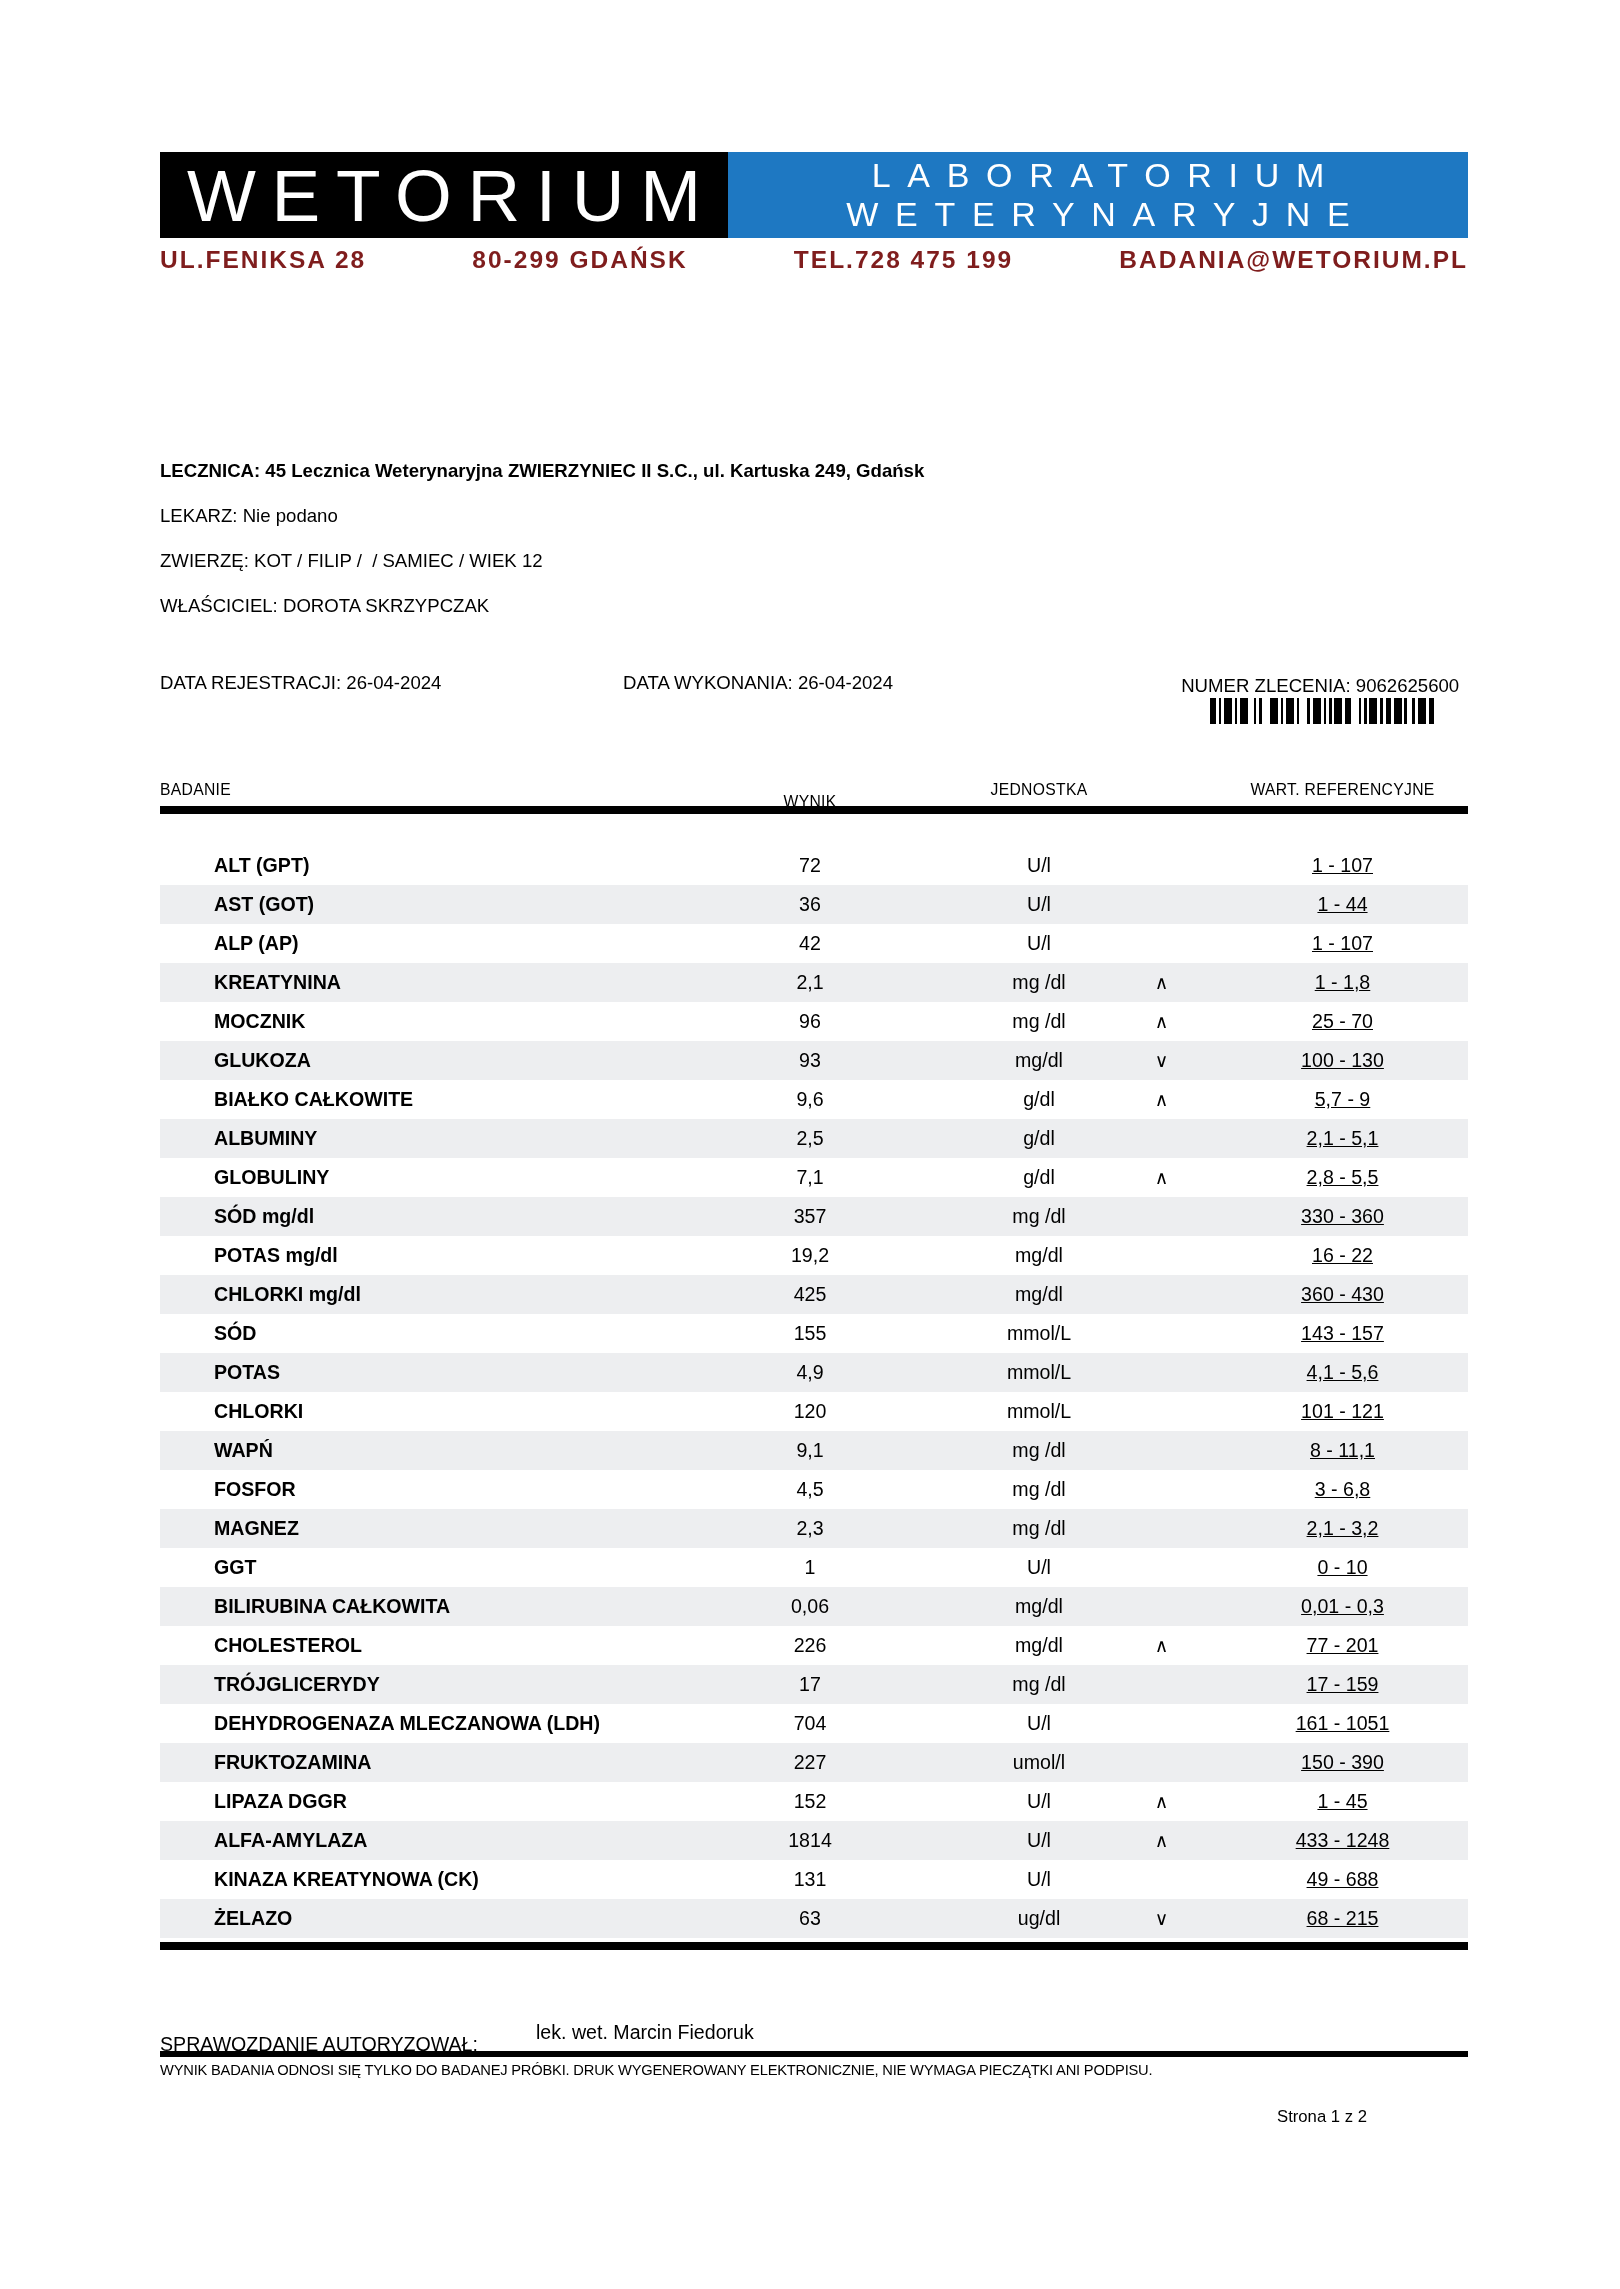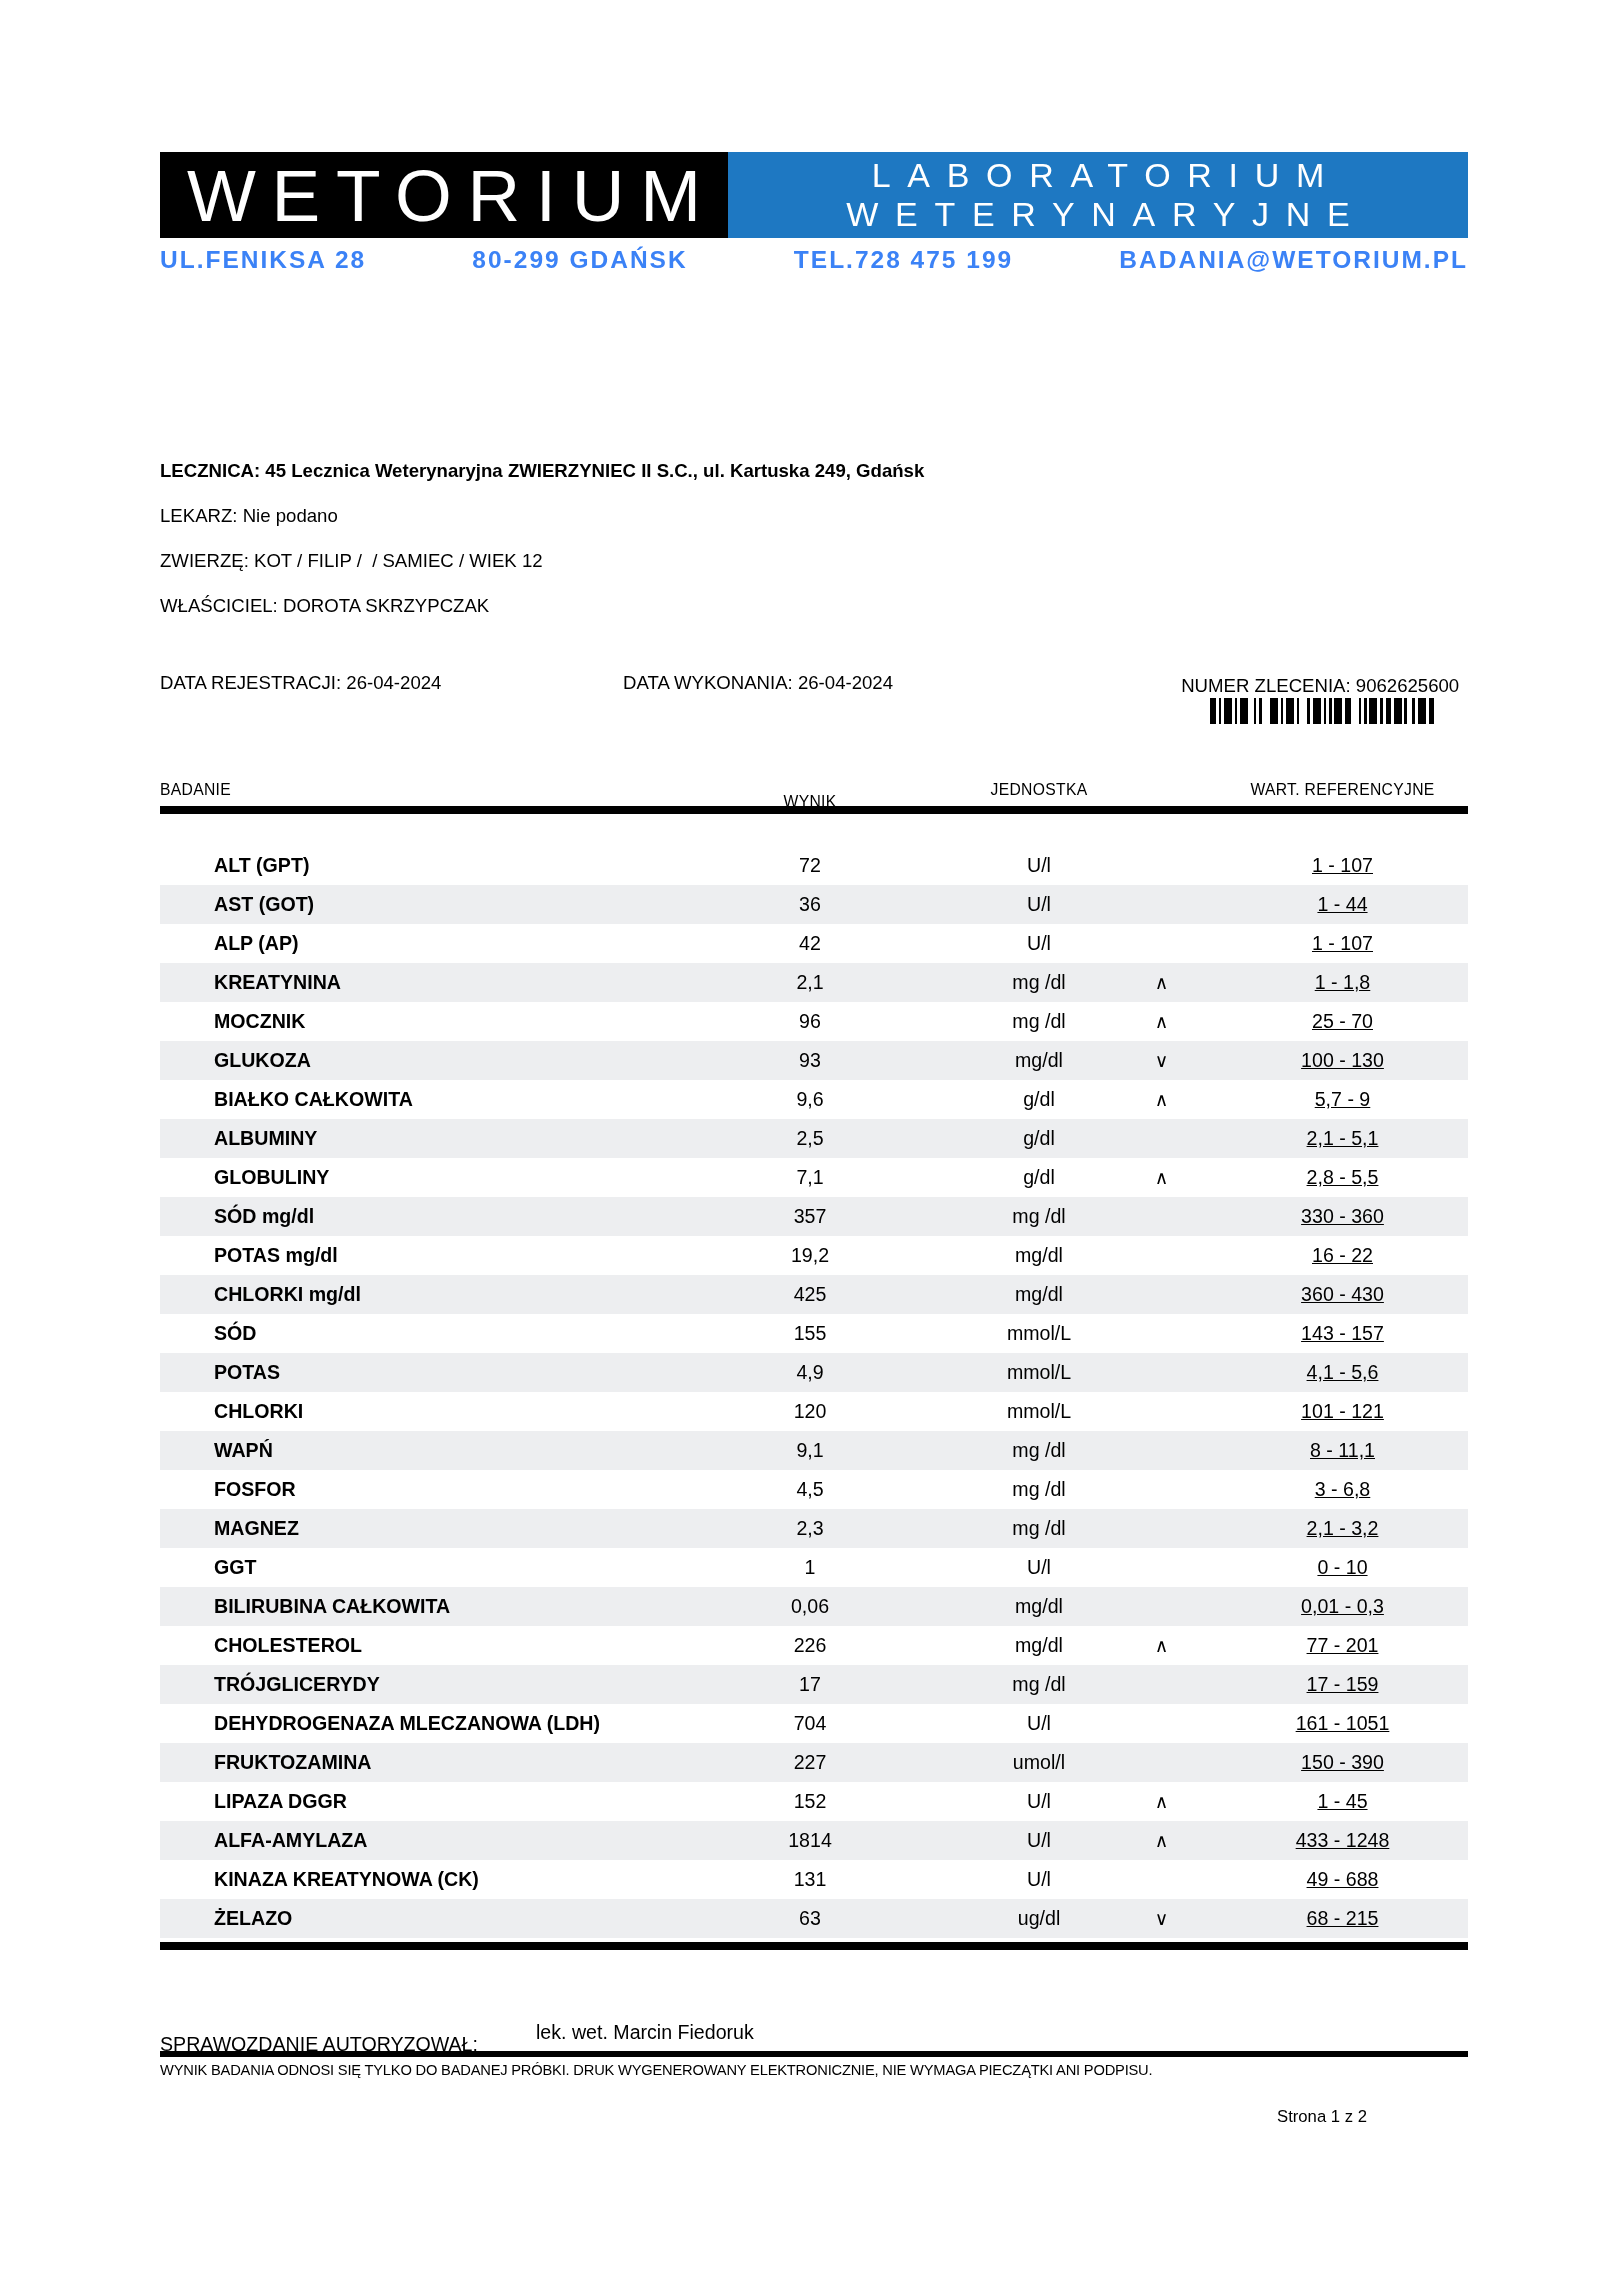--- a/index.html
+++ b/index.html
@@ -35,21 +35,21 @@
     display:flex; flex-direction:column; align-items:center; justify-content:center;
     overflow:hidden;
   }
   .logo-blue .tl {
     font-size:34px; font-weight:400; letter-spacing:16.7px;
     line-height:39px; white-space:nowrap; padding-left:16.7px;
   }
   .address-row {
     position:absolute; left:160px; top:246px; width:1308px;
     display:flex; justify-content:space-between;
-    color:#3b82f6; font-size:24.5px; font-weight:bold; letter-spacing:2px;
+    color:#7f1d1d; font-size:24.5px; font-weight:bold; letter-spacing:2px;
     white-space:nowrap;
   }
 
   
   .report-title {
     position:absolute; left:0; top:343px; width:100%;
     text-align:center;
     font-size:40px; font-weight:400; letter-spacing:2px;
     line-height:1.2;
   }
@@ -246,21 +246,21 @@
         <div class="cell c-range">25 - 70</div>
       </div>
       <div class="trow alt">
         <div class="cell c-name">GLUKOZA</div>
         <div class="cell c-result">93</div>
         <div class="cell c-unit">mg/dl</div>
         <div class="cell c-flag">∨</div>
         <div class="cell c-range">100 - 130</div>
       </div>
       <div class="trow">
-        <div class="cell c-name">BIAŁKO CAŁKOWITA</div>
+        <div class="cell c-name">BIAŁKO CAŁKOWITE</div>
         <div class="cell c-result">9,6</div>
         <div class="cell c-unit">g/dl</div>
         <div class="cell c-flag">∧</div>
         <div class="cell c-range">5,7 - 9</div>
       </div>
       <div class="trow alt">
         <div class="cell c-name">ALBUMINY</div>
         <div class="cell c-result">2,5</div>
         <div class="cell c-unit">g/dl</div>
         <div class="cell c-flag"></div>

